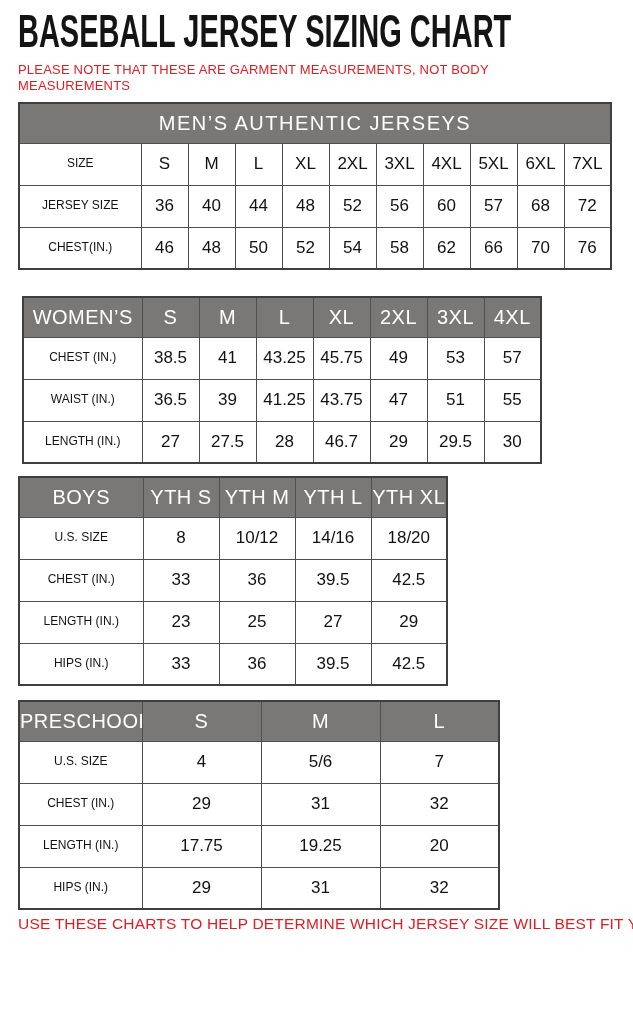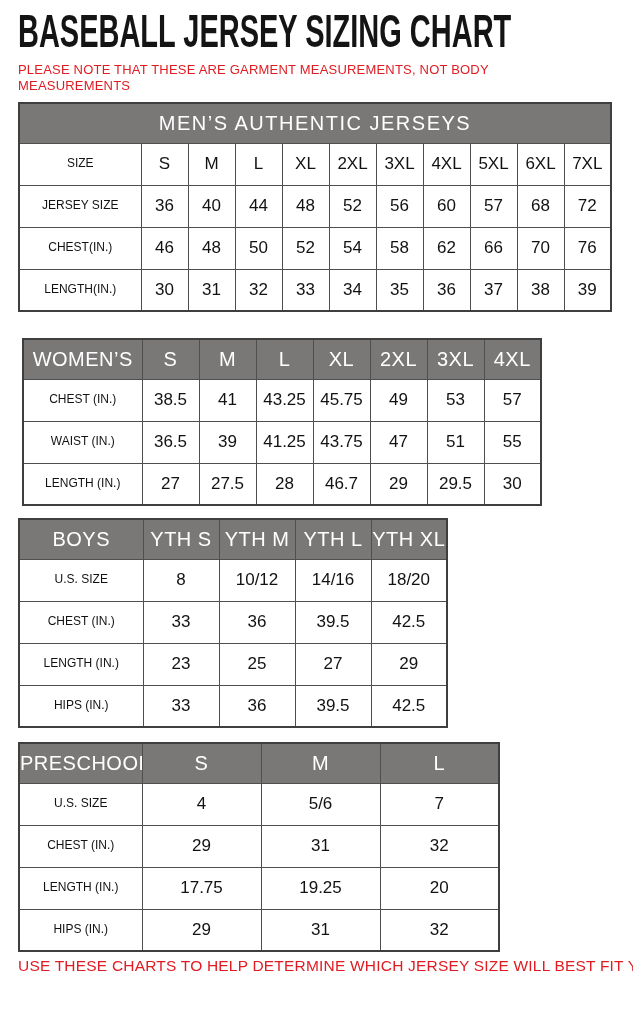--- a/index.html
+++ b/index.html
@@ -118,33 +118,20 @@
           <td>48</td>
           <td>50</td>
           <td>52</td>
           <td>54</td>
           <td>58</td>
           <td>62</td>
           <td>66</td>
           <td>70</td>
           <td>76</td>
         </tr>
-        <tr>
-          <td class="label">LENGTH(IN.)</td>
-          <td>30</td>
-          <td>31</td>
-          <td>32</td>
-          <td>33</td>
-          <td>34</td>
-          <td>35</td>
-          <td>36</td>
-          <td>37</td>
-          <td>38</td>
-          <td>39</td>
-        </tr>
       </tbody>
     </table>
 
   <table id="womens-table">
       <colgroup>
         <col class="c-label">
         <col class="c-data">
         <col class="c-data">
         <col class="c-data">
         <col class="c-data">

